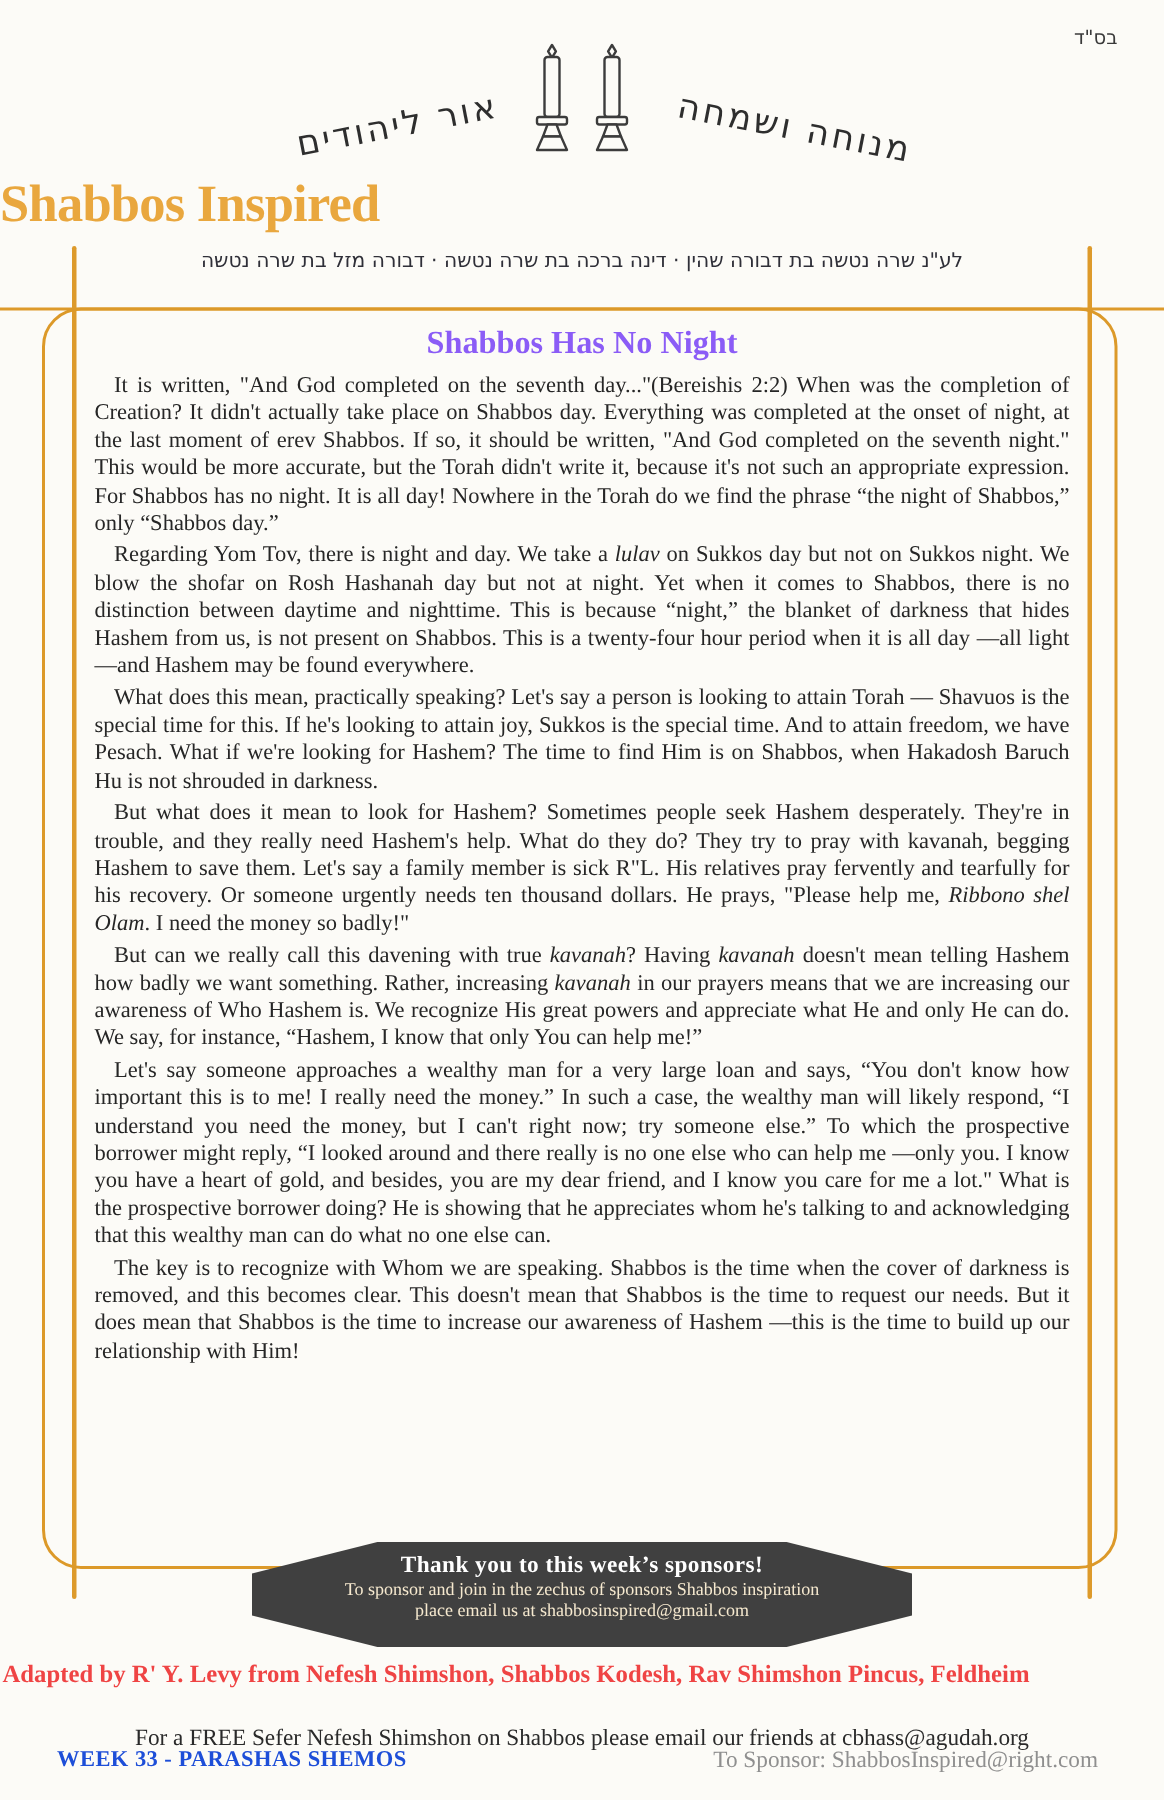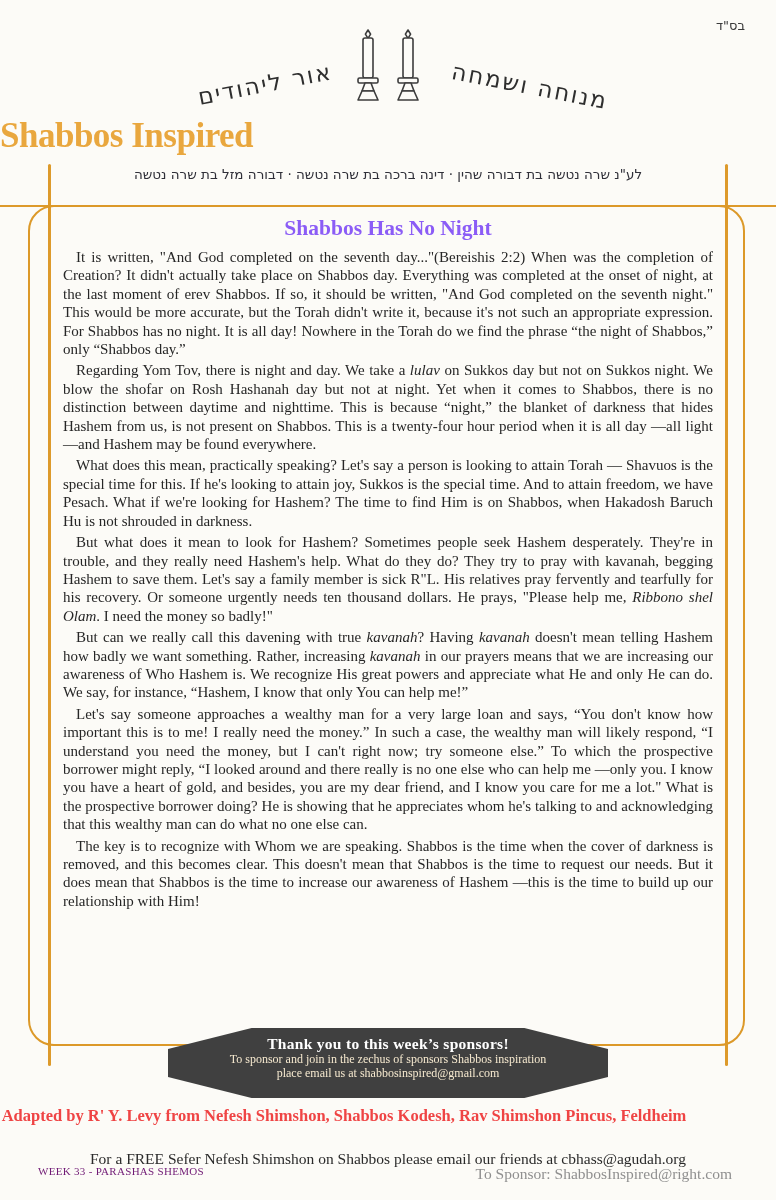--- a/index.html
+++ b/index.html
@@ -89,21 +89,21 @@
   .adapted{
     position:absolute;left:0;top:1106px;width:688px;text-align:center;
     font-size:16.5px;font-weight:bold;color:#ef4444;
   }
   .free{
     position:absolute;left:0;top:1130px;width:776px;text-align:center;
     font-size:15.5px;color:#2a2a2a;margin-top:20px;
   }
   .week{
     position:absolute;left:38px;top:1165px;
-    font-size:11px;font-weight:normal;letter-spacing:0.3px;color:#701a75;
+    font-size:15px;font-weight:bold;letter-spacing:0.3px;color:#1d4ed8;
   }
   .to-sponsor{
     position:absolute;right:44px;top:1165px;
     font-size:15.5px;color:#8F8F8F;
   }
 </style>
 </head>
 <body>
 
 <div class="page">

